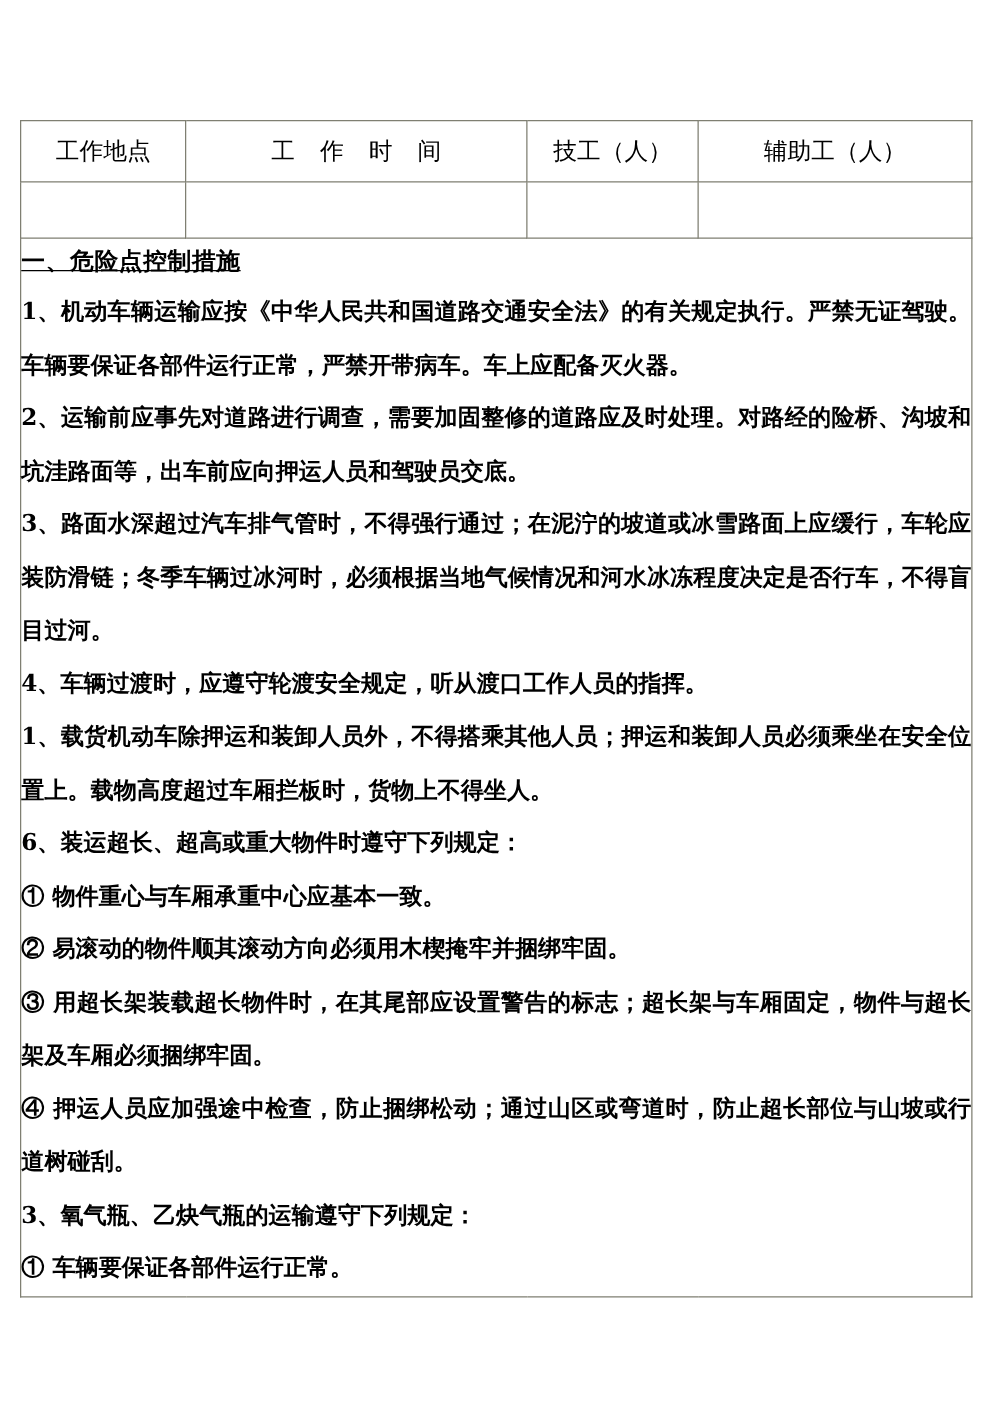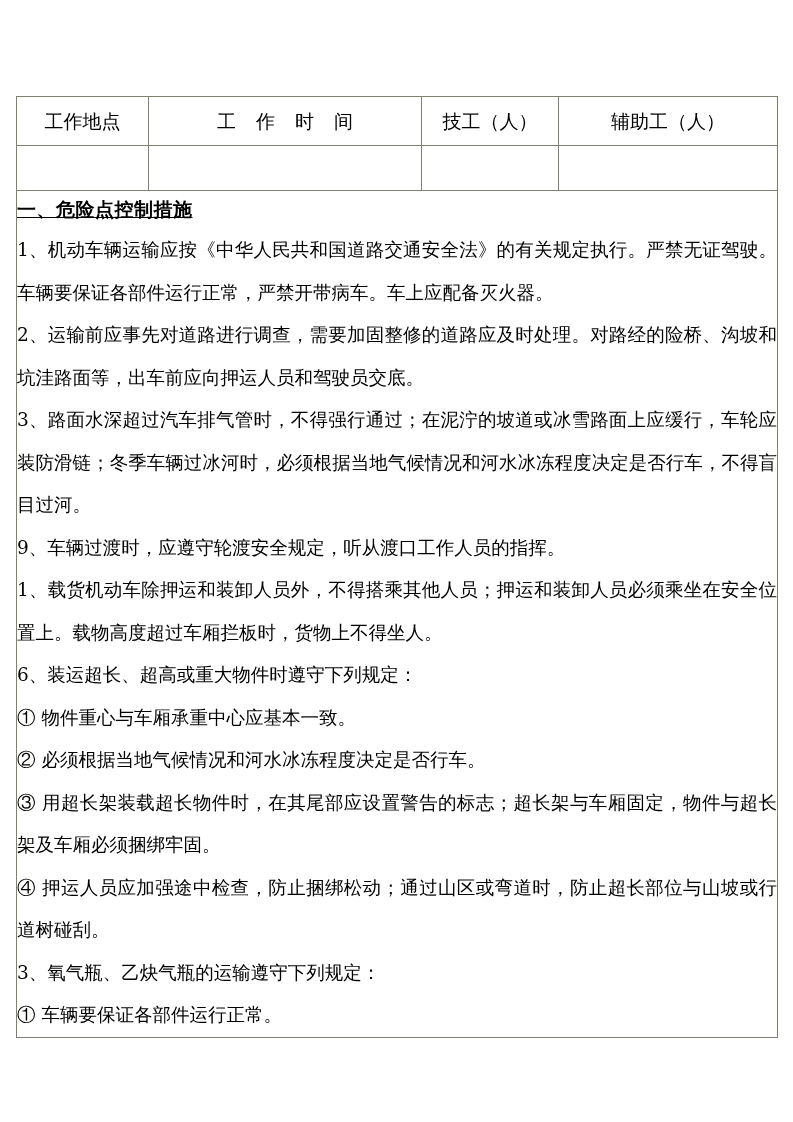--- a/index.html
+++ b/index.html
@@ -79,20 +79,21 @@
     text-decoration: underline;
   }
 
   .para {
     font-size: 18.5px;
     line-height: 42.5px;
     margin: 0;
     text-align: justify;
     text-justify: inter-ideograph;
     letter-spacing: 0px;
+    font-weight: bold;
   }
 
   .para.sub {
     text-indent: 0;
   }
 </style>
 </head>
 <body>
 
 <div class="page">
@@ -116,25 +117,25 @@
         <td class="blank-cell"></td>
         <td class="blank-cell"></td>
         <td class="blank-cell"></td>
       </tr>
       <tr>
         <td class="content-cell" colspan="4">
           <div class="section-heading">一、危险点控制措施</div>
           <p class="para">1、机动车辆运输应按《中华人民共和国道路交通安全法》的有关规定执行。严禁无证驾驶。车辆要保证各部件运行正常，严禁开带病车。车上应配备灭火器。</p>
           <p class="para">2、运输前应事先对道路进行调查，需要加固整修的道路应及时处理。对路经的险桥、沟坡和坑洼路面等，出车前应向押运人员和驾驶员交底。</p>
           <p class="para">3、路面水深超过汽车排气管时，不得强行通过；在泥泞的坡道或冰雪路面上应缓行，车轮应装防滑链；冬季车辆过冰河时，必须根据当地气候情况和河水冰冻程度决定是否行车，不得盲目过河。</p>
-          <p class="para">9、车辆过渡时，应遵守轮渡安全规定，听从渡口工作人员的指挥。</p>
+          <p class="para">4、车辆过渡时，应遵守轮渡安全规定，听从渡口工作人员的指挥。</p>
           <p class="para">1、载货机动车除押运和装卸人员外，不得搭乘其他人员；押运和装卸人员必须乘坐在安全位置上。载物高度超过车厢拦板时，货物上不得坐人。</p>
           <p class="para">6、装运超长、超高或重大物件时遵守下列规定：</p>
           <p class="para sub">①  物件重心与车厢承重中心应基本一致。</p>
-          <p class="para sub">②  必须根据当地气候情况和河水冰冻程度决定是否行车。</p>
+          <p class="para sub">②  易滚动的物件顺其滚动方向必须用木楔掩牢并捆绑牢固。</p>
           <p class="para sub">③  用超长架装载超长物件时，在其尾部应设置警告的标志；超长架与车厢固定，物件与超长架及车厢必须捆绑牢固。</p>
           <p class="para sub">④  押运人员应加强途中检查，防止捆绑松动；通过山区或弯道时，防止超长部位与山坡或行道树碰刮。</p>
           <p class="para">3、氧气瓶、乙炔气瓶的运输遵守下列规定：</p>
           <p class="para sub">①  车辆要保证各部件运行正常。</p>
         </td>
       </tr>
     </tbody>
   </table>
 
 </div>

